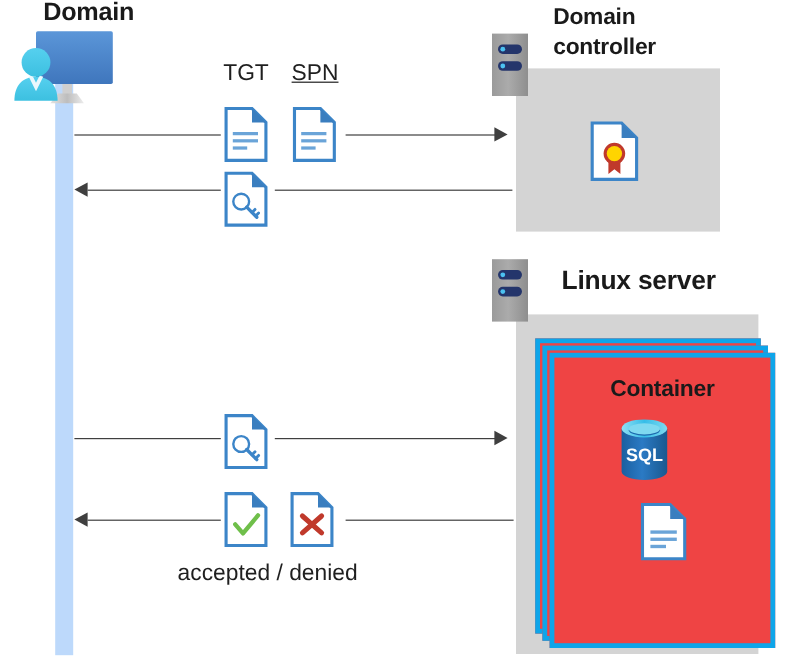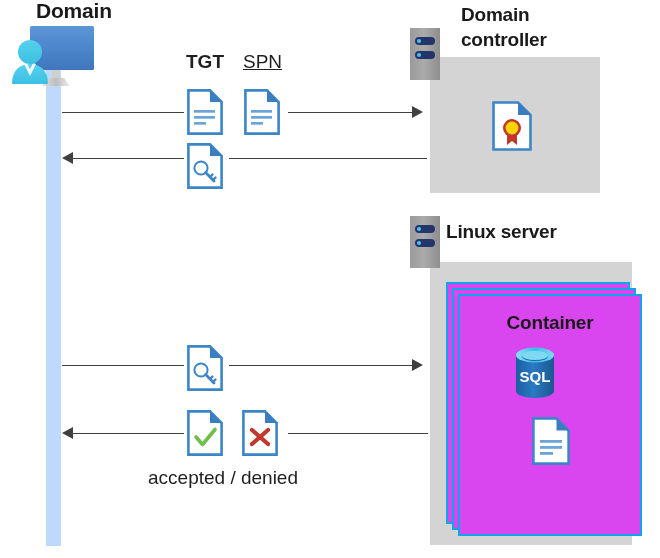--- a/index.html
+++ b/index.html
@@ -34,34 +34,34 @@
     left: 36px; top: -1px;
     font-size: 21px;
   }
   .label-dc {
     left: 461px; top: 2px;
     font-size: 19px;
     line-height: 25px;
     width: 150px;
   }
   .label-linux {
-    left: 446px; top: 221px;
-    font-size: 19px;
+    left: 468px; top: 221px;
+    font-size: 22px;
   }
   .label-container {
     left: 0; top: 310px;
     width: 200px;
     text-align: center;
     font-size: 19px;
   }
   .label-plain {
     color: #1f1f1f;
     font-size: 19px;
   }
-  .label-tgt { left: 186px; top: 51px; font-weight: bold; }
+  .label-tgt { left: 186px; top: 51px; }
   .label-spn { left: 243px; top: 51px; text-decoration: underline; }
   .label-accdeny {
     left: 148px; top: 467px;
     font-size: 19px;
     text-align: center;
   }
   .label-keytab {
     left: 0; top: 475px;
     width: 200px;
     text-align: center;
@@ -93,22 +93,22 @@
     border-radius: 50%;
     background: #4cc2f1;
   }
   .rack .slot.s1 { top: 9px; }
   .rack .slot.s2 { top: 23px; }
   .rack-dc    { left: 410px; top: 28px; }
   .rack-linux { left: 410px; top: 216px; }
 
   
   .card {
-    background: #d946ef;
-    border: 2px solid #0ea5e9;
+    background: #ef4444;
+    border: 4px solid #0ea5e9;
   }
   .card-back2 { left: 446px; top: 282px; width: 180px; height: 238px; }
   .card-back1 { left: 452px; top: 288px; width: 180px; height: 238px; }
   .card-front { left: 458px; top: 294px; width: 180px; height: 238px; }
 
   
   .arrow-line {
     height: 0;
     border-top: 1.6px solid #3f3f3f;
   }

